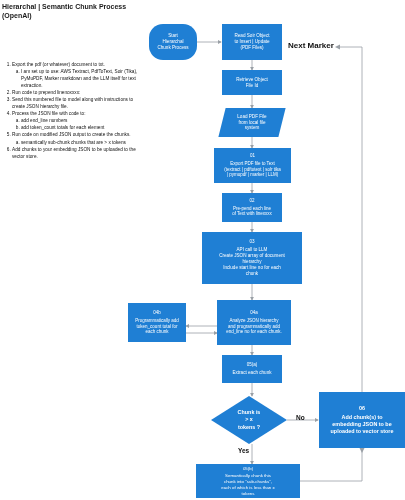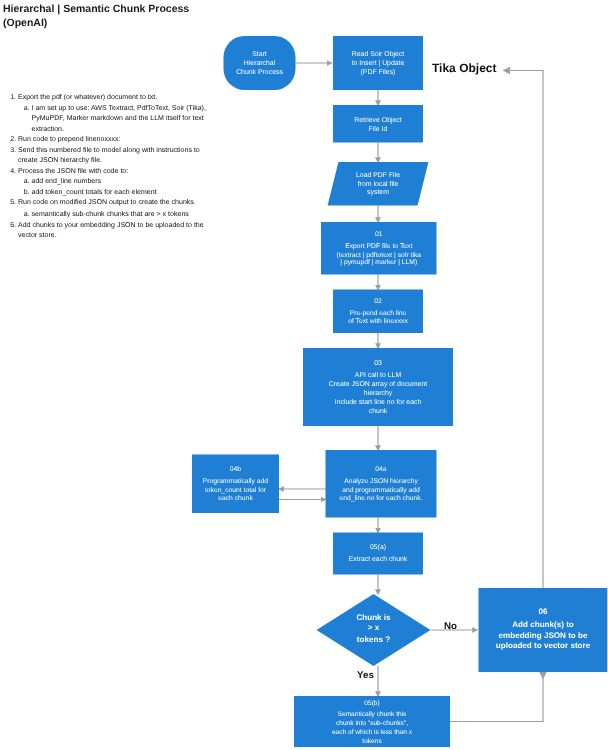--- a/index.html
+++ b/index.html
@@ -314,17 +314,17 @@
   </div>
 
   <div class="node" style="left:196px; top:464px; width:104px; height:34px; font-size:4.4px;">
     <span class="step">05(b)</span>
     <span class="body">Semantically chunk this
 chunk into "sub-chunks",
 each of which is less than x
 tokens</span>
   </div>
 
-  <div class="edge-label big" style="left:288px; top:41px;">Tika Object</div>
+  <div class="edge-label big" style="left:288px; top:41px;">Next Marker</div>
   <div class="edge-label" style="left:296px; top:414px;">No</div>
   <div class="edge-label" style="left:238px; top:447px;">Yes</div>
 
 </div>
 
 </body></html>

